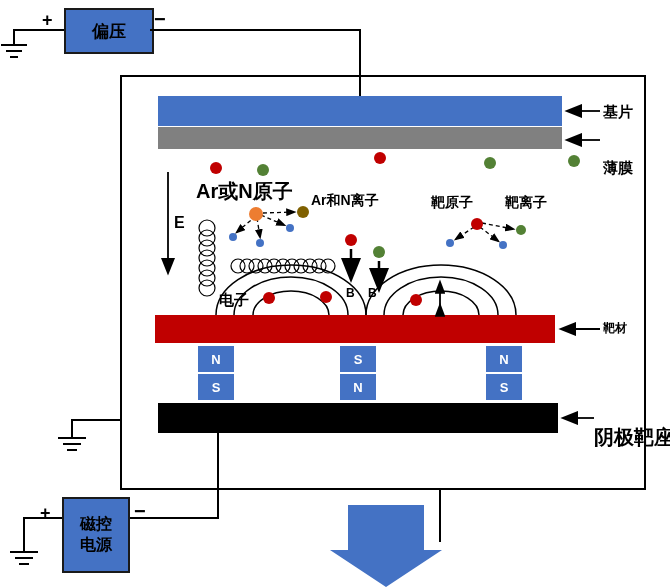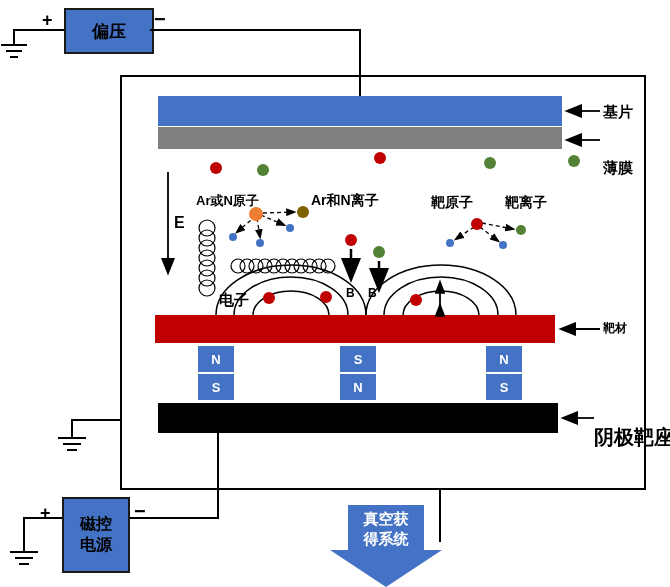--- a/index.html
+++ b/index.html
@@ -197,22 +197,21 @@
   <div class="lbl" style="left:40px;top:503px;font-size:18px;">+</div>
   <div class="lbl" style="left:134px;top:500px;font-size:20px;">−</div>
 
   <div class="lbl" style="left:603px;top:103px;font-size:15px;">基片</div>
   <div class="lbl" style="left:603px;top:132px;font-size:15px;margin-top:27px;">薄膜</div>
   <div class="lbl" style="left:603px;top:320px;font-size:12px;">靶材</div>
   <div class="lbl" style="left:594px;top:424px;font-size:20px;">阴极靶座</div>
 
   <div class="lbl" style="left:174px;top:214px;font-size:16px;">E</div>
   <div class="lbl" style="left:179px;top:291px;font-size:15px;margin-left:40px;">电子</div>
-  <div class="lbl" style="left:196px;top:192px;font-size:13px;">Ar或N原子</div>
+  <div class="lbl" style="left:196px;top:178px;font-size:20px;">Ar或N原子</div>
   <div class="lbl" style="left:311px;top:192px;font-size:14px;">Ar和N离子</div>
   <div class="lbl" style="left:431px;top:194px;font-size:14px;">靶原子</div>
   <div class="lbl" style="left:505px;top:194px;font-size:14px;">靶离子</div>
   <div class="lbl" style="left:346px;top:286px;font-size:12px;">B</div>
   <div class="lbl" style="left:368px;top:286px;font-size:12px;">B</div>
 
-  <div class="vactext"><span>真空获</span><br><span>得系统</span></div>
 
 </div>
 
 </body></html>

